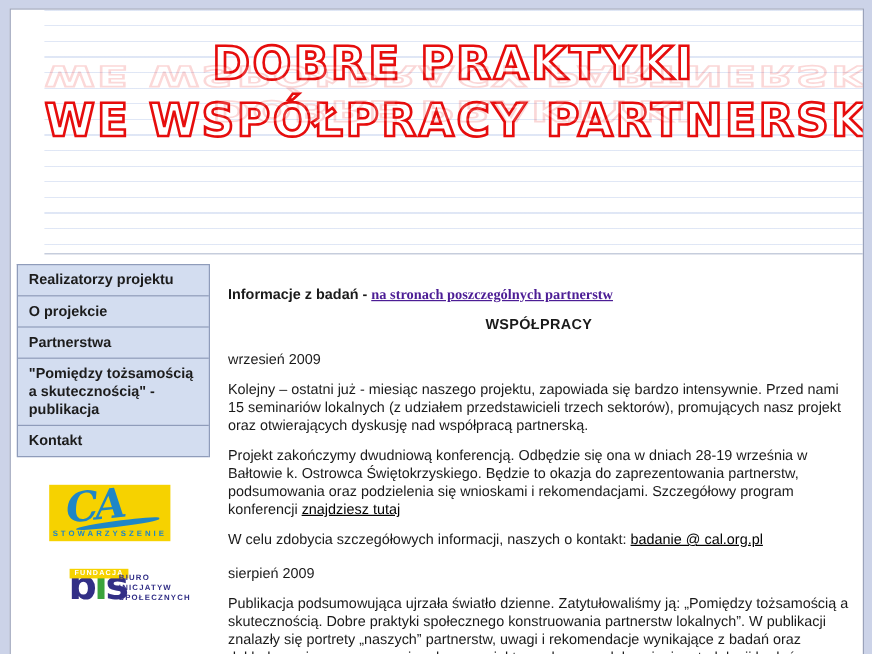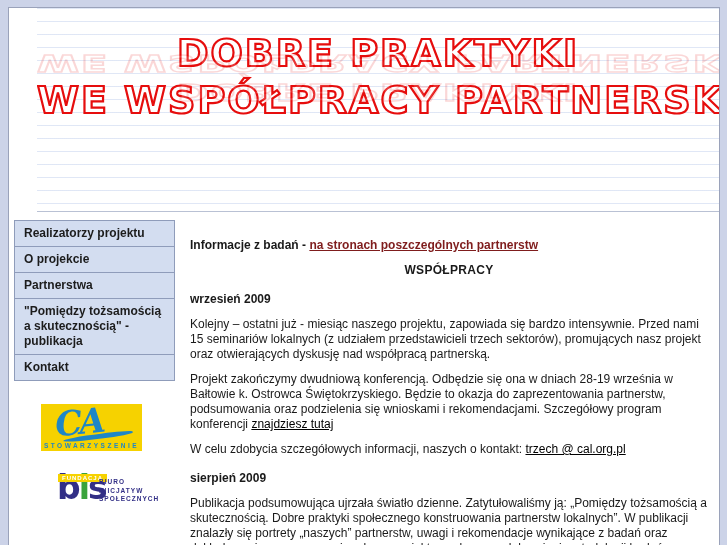--- a/index.html
+++ b/index.html
@@ -122,23 +122,23 @@
   .content {
     flex: 1;
     padding: 26px 10px 0 0;
     max-width: 528px;
     font-size: 12px;
     line-height: 15px;
     color: #1a1a1a;
   }
   .content p { margin-bottom: 10px; }
   .intro { font-weight: bold; margin-bottom: 36px; }
-  .intro a { color: #7f1d1d; }
+  .intro a { color: #4c1d95; font-family: Liberation Serif, serif; }
   .news-title { text-align: center; font-weight: bold; margin-bottom: 18px; letter-spacing: 0.3px; }
-  .date-heading { font-weight: bold; margin: 14px 0 10px 0; }
+  .date-heading { font-weight: normal; margin: 14px 0 10px 0; }
   a.blue-link { color: #000000; text-decoration: underline; cursor: pointer; }
   .intro a { cursor: pointer; }
 </style>
 </head>
 <body>
 
 <div class="panel">
 
   <div class="banner">
     <div class="title-block">
@@ -194,21 +194,21 @@
 
       <p>Kolejny – ostatni już - miesiąc naszego projektu, zapowiada się bardzo intensywnie. Przed nami 15 seminariów lokalnych (z udziałem przedstawicieli trzech sektorów), promujących nasz projekt oraz otwierających dyskusję nad współpracą partnerską.</p>
 
       <p>
         <span>Projekt zakończymy dwudniową konferencją. Odbędzie się ona w dniach 28-19 września w Bałtowie k. Ostrowca Świętokrzyskiego. Będzie to okazja do zaprezentowania partnerstw, podsumowania oraz podzielenia się wnioskami i rekomendacjami. Szczegółowy program konferencji</span>
         <a class="blue-link">znajdziesz tutaj</a>
       </p>
 
       <p>
         <span>W celu zdobycia szczegółowych informacji, naszych o kontakt:</span>
-        <a class="blue-link">trzech @ cal.org.pl</a>
+        <a class="blue-link">badanie @ cal.org.pl</a>
       </p>
 
       <p class="date-heading">sierpień 2009</p>
 
       <p>Publikacja podsumowująca ujrzała światło dzienne. Zatytułowaliśmy ją: „Pomiędzy tożsamością a skutecznością. Dobre praktyki społecznego konstruowania partnerstw lokalnych”. W publikacji znalazły się portrety „naszych” partnerstw, uwagi i rekomendacje wynikające z badań oraz dokładny opis wypracowanej podczas projektu społeczno-edukacyjnej metodologii badań. Publikację wzbogaciliśmy o artykuł dotyczący polskich uwarunkowań tworzenia partnerstw lokalnych oraz metodyczny artykuł, jak planować pracę partnerską, by była skuteczna.</p>
 
     </div>
   </div>
 </div>
 

